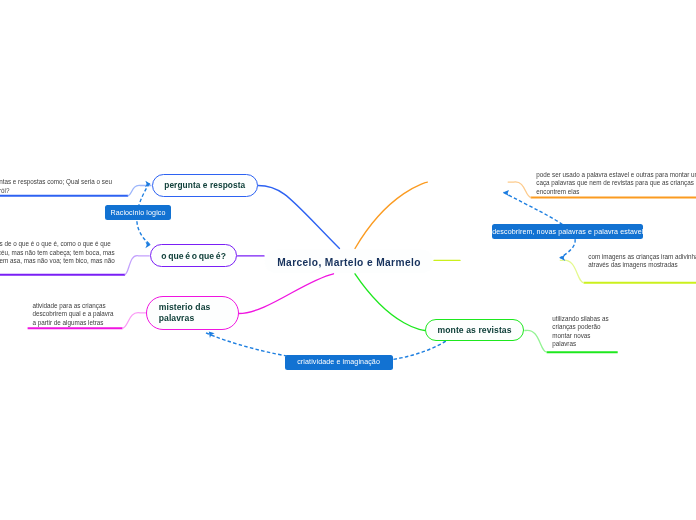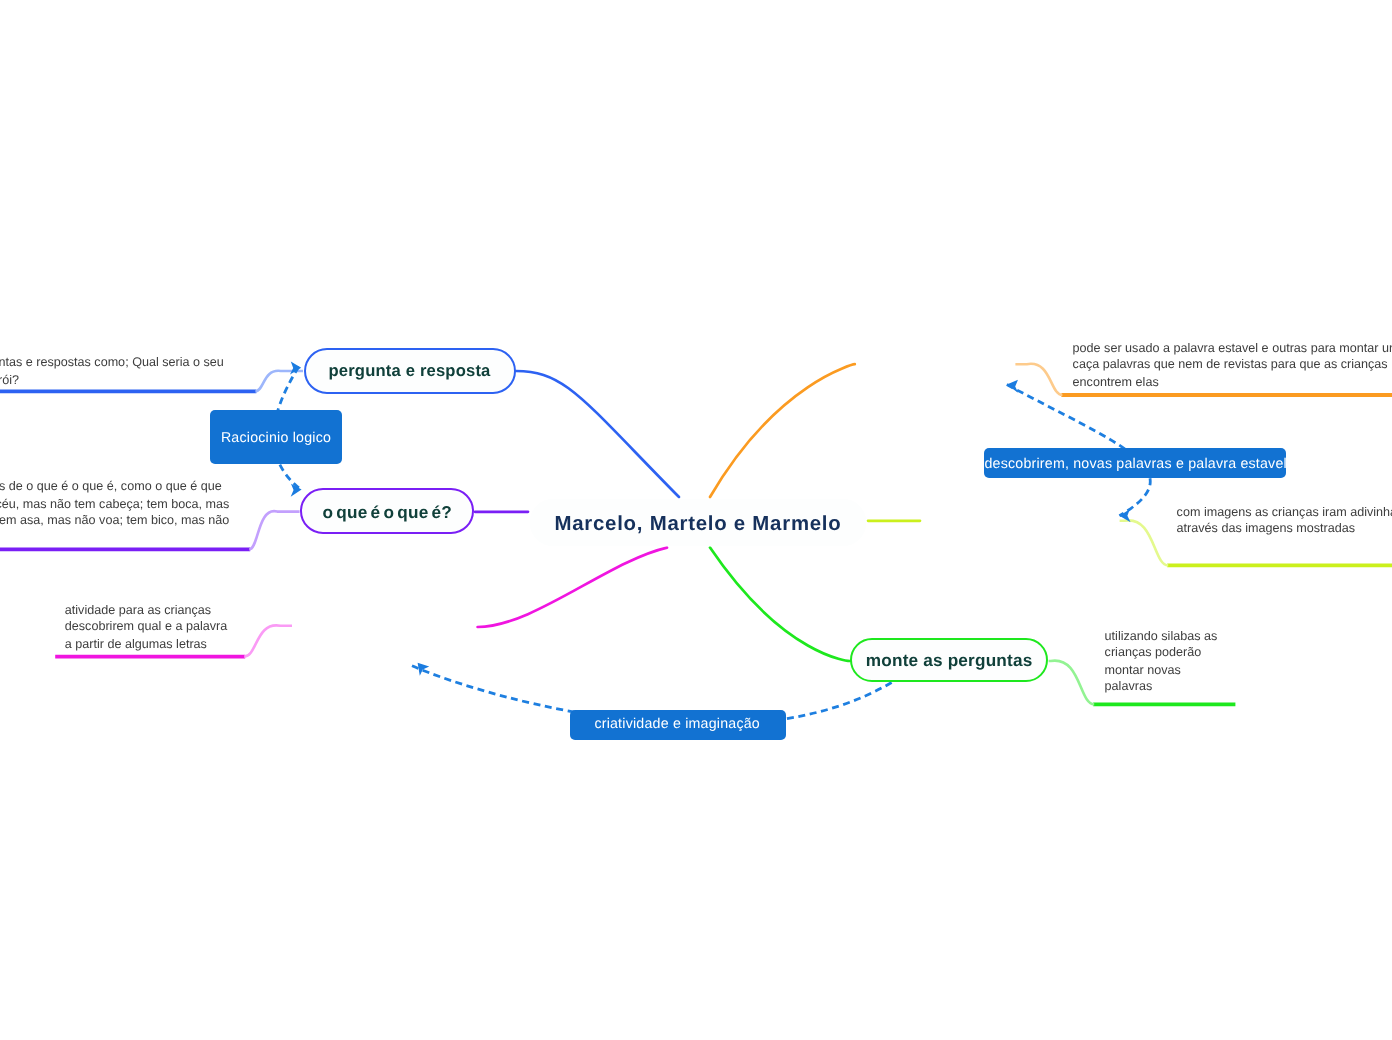--- a/index.html
+++ b/index.html
@@ -23,21 +23,21 @@
   .n-adivinhe {left:459.8px;top:248.3px; width:100px;   height:22.7px; border:1.5px solid #cbf01d; font-size:8.6px;}
   .n-monte    {left:424.8px;top:318.6px; width:99.5px;  height:22.8px; border:1.5px solid #1ee81e; font-size:8.6px;}
 
   .nt-pergunta  {left:-8px; top:178.3px; text-indent:-8.9px;}
   .nt-oque      {left:-14.5px; top:240px;}
   .nt-misterio  {left:32.4px; top:301.5px;}
   .nt-caca      {left:536.3px;top:170.8px;}
   .nt-adivinhe  {left:588.3px;top:252.8px;}
   .nt-monte     {left:552.3px;top:314.8px;}
 
-  .bd-raciocinio   {left:105px; top:205px;  width:66px;  height:27px;}
+  .bd-raciocinio   {left:105px; top:205px;  width:66px;  height:15px;}
   .bd-ortografia   {left:492.2px; top:224.2px;  width:151.3px; height:15.3px;}
   .bd-criatividade {left:284.6px;top:354.8px;width:108px; height:15.2px;}
 </style>
 </head>
 <body>
 
 <div id="stage">
   <svg class="layer" id="links" viewBox="0 0 696 520" xmlns="http://www.w3.org/2000/svg">
     <defs>
       <linearGradient id="gCentral" x1="0" y1="0" x2="0" y2="1">
@@ -108,21 +108,23 @@
       <path d="M559.7,257.9 L564.9,254.6 L563.7,257.9 L565.3,261.1 Z"></path>
       <path d="M208.8,331.4 L214.6,333.3 L211.4,334.7 L209.9,337.9 Z"></path>
       <path d="M459.8,332.1 L454.3,334.8 L457.7,335.5 L459.4,338.6 Z"></path>
     </g>
   </svg>
 
   <div class="node n-central">Marcelo, Martelo e Marmelo</div>
 
   <div class="node n-pergunta">pergunta e resposta</div>
   <div class="node n-oque">o que é o que é?</div>
-  <div class="node n-monte">monte as perguntas</div>
+  <div class="node n-misterio">misterio das
+palavras</div>
+  <div class="node n-monte">monte as revistas</div>
 
   <div class="note nt-pergunta">perguntas e respostas como; Qual seria o seu
 herói?</div>
   <div class="note nt-oque">frases de o que é o que é, como o que é que
 tem céu, mas não tem cabeça; tem boca, mas
 não tem asa, mas não voa; tem bico, mas não</div>
   <div class="note nt-misterio">atividade para as crianças
 descobrirem qual e a palavra
 a partir de algumas letras</div>
   <div class="note nt-caca">pode ser usado a palavra estavel e outras para montar um

